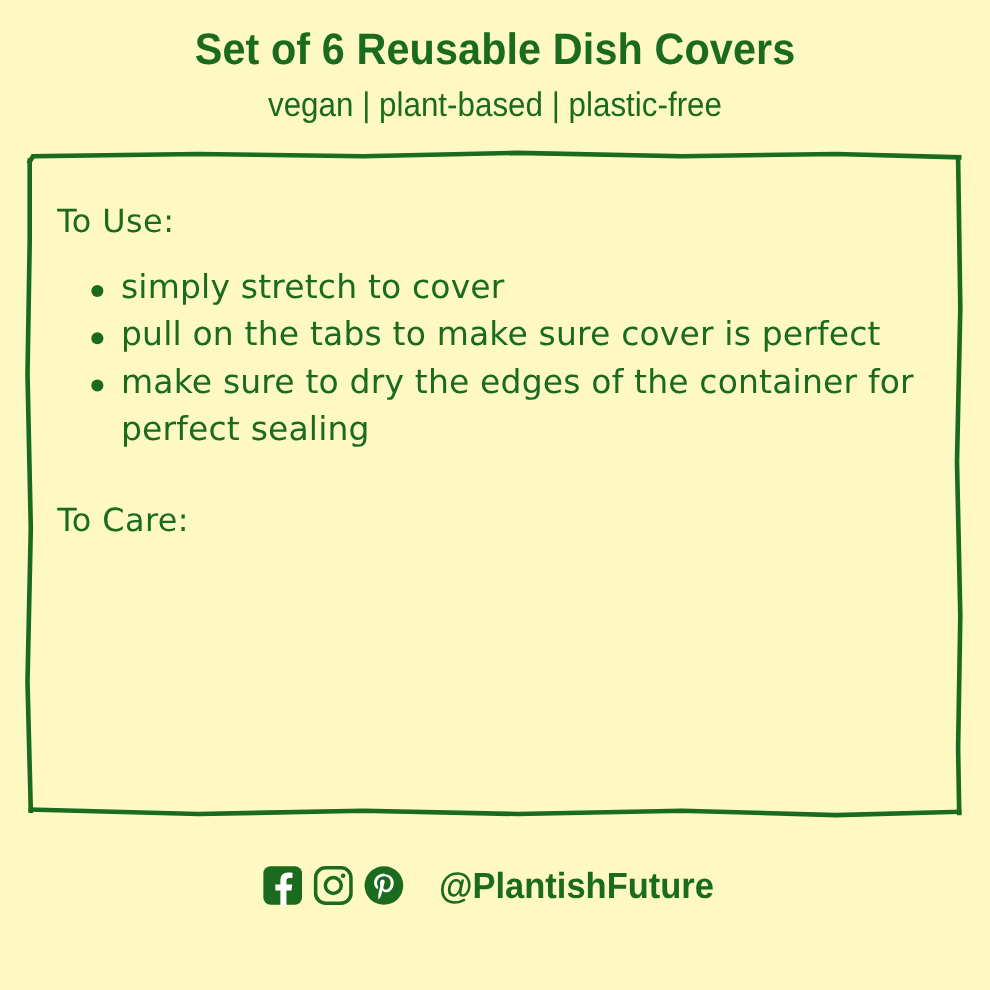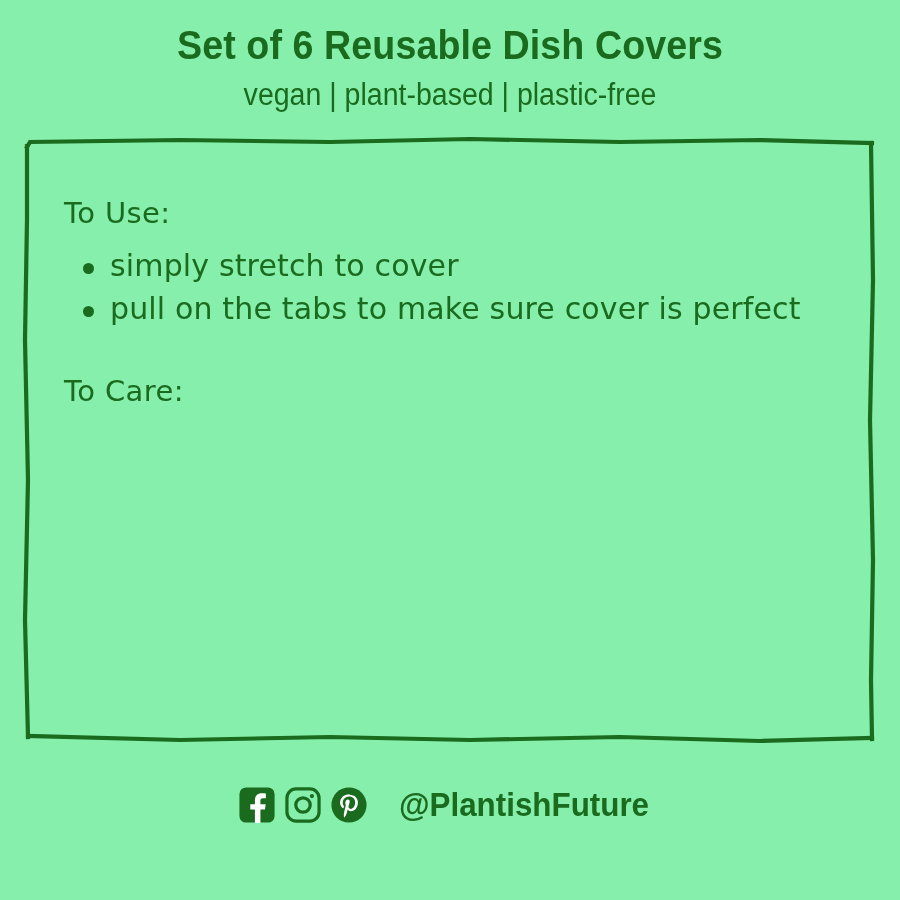--- a/index.html
+++ b/index.html
@@ -14,21 +14,21 @@
     color: #1a6b1e;
     overflow: hidden;
     position: relative;
   }
 
   .page {
     position: absolute;
     inset: 0;
     width: 900px;
     height: 900px;
-    background: #86efac;
+    background: #fef9c3;
   }
 
   
   .header {
     position: absolute;
     top: 0;
     left: 0;
     width: 900px;
     text-align: center;
   }
@@ -77,31 +77,31 @@
   .content {
     position: absolute;
     left: 52px;
     top: 182px;
     width: 800px;
   }
   .section + .section {
     margin-top: 42px;
   }
   .section-heading {
-    margin: 12px;
+    margin: 0;
     font-family: "DejaVu Sans", sans-serif;
     font-weight: normal;
     font-size: 29px;
     line-height: 38px;
     letter-spacing: 0.4px;
     color: #1a6b1e;
   }
   ul.bullets {
     list-style: none;
-    margin: 4px 0 0 0;
+    margin: 20px 0 0 0;
     padding: 0;
   }
   ul.bullets > li {
     position: relative;
     padding-left: 58px;
     font-family: "DejaVu Sans", sans-serif;
     font-weight: normal;
     font-size: 30px;
     line-height: 43px;
     letter-spacing: 0.15px;
@@ -172,20 +172,21 @@
     </svg>
   </div>
 
   <div class="content">
 
     <div class="section">
       <h2 class="section-heading">To Use:</h2>
       <ul class="bullets bullets-green">
         <li>simply stretch to cover</li>
         <li>pull on the tabs to make sure cover is perfect</li>
+        <li>make sure to dry the edges of the container for perfect sealing</li>
       </ul>
     </div>
 
     <div class="section">
       <h2 class="section-heading">To Care:</h2>
       <ul class="bullets bullets-black">
       </ul>
     </div>
 
   </div>

